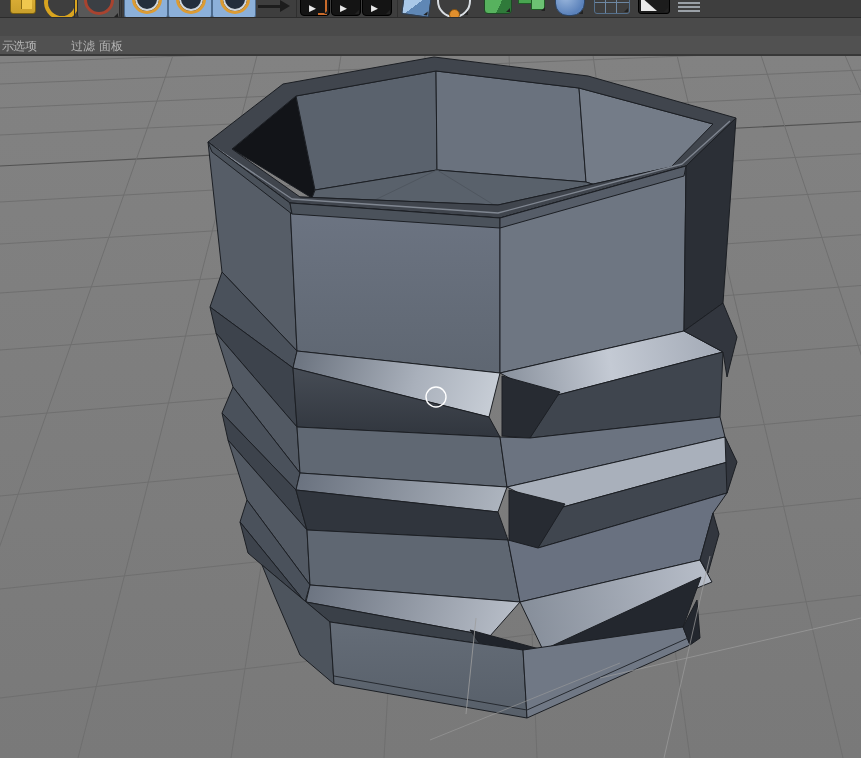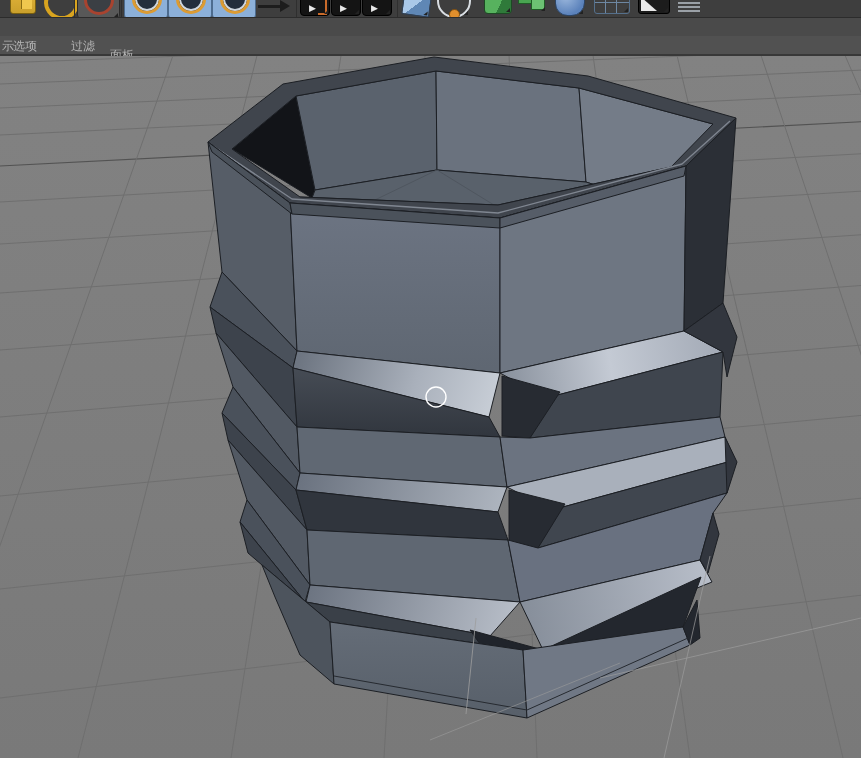--- a/index.html
+++ b/index.html
@@ -57,21 +57,21 @@
     linear-gradient(transparent 0 9px,#6d87a2 9px 10px,transparent 10px);}
   .ic-bw{left:638px;top:-10px;width:30px;height:22px;background:#1c1c1c;border:1px solid #000;border-radius:3px;}
   .ic-bw i{position:absolute;left:2px;bottom:2px;display:block;width:0;height:0;
     border-bottom:14px solid #e9e9e9;border-right:16px solid transparent;}
   .ic-list{left:678px;top:0px;width:22px;height:15px;}
   .ic-list i{display:block;height:2px;background:#9aa0a6;margin:2px 0;}
   
   .tool-spacer{position:absolute;left:0;top:18px;width:861px;height:18px;background:#4a4a4a;}
   .vmenu{position:absolute;left:0;top:36px;width:861px;height:18px;background:#515151;border-bottom:2px solid #383838;}
   .vmenu span{position:absolute;top:2px;font-size:12px;color:#b5b5b5;}
-  .mi0{left:2px;} .mi1{left:13px;font-family:Liberation Serif, serif;} .mi2{left:71px;} .mi3{left:110px;margin-top:9px;}
+  .mi0{left:2px;} .mi1{left:13px;font-family:Liberation Serif, serif;} .mi2{left:71px;} .mi3{left:99px;}
   
   .viewport{position:absolute;left:0;top:56px;width:861px;height:702px;}
   svg{display:block;}
 </style>
 </head>
 <body>
 
 <div class="toolbar">
   <div class="tbtn ic-layout">
       <i></i>

